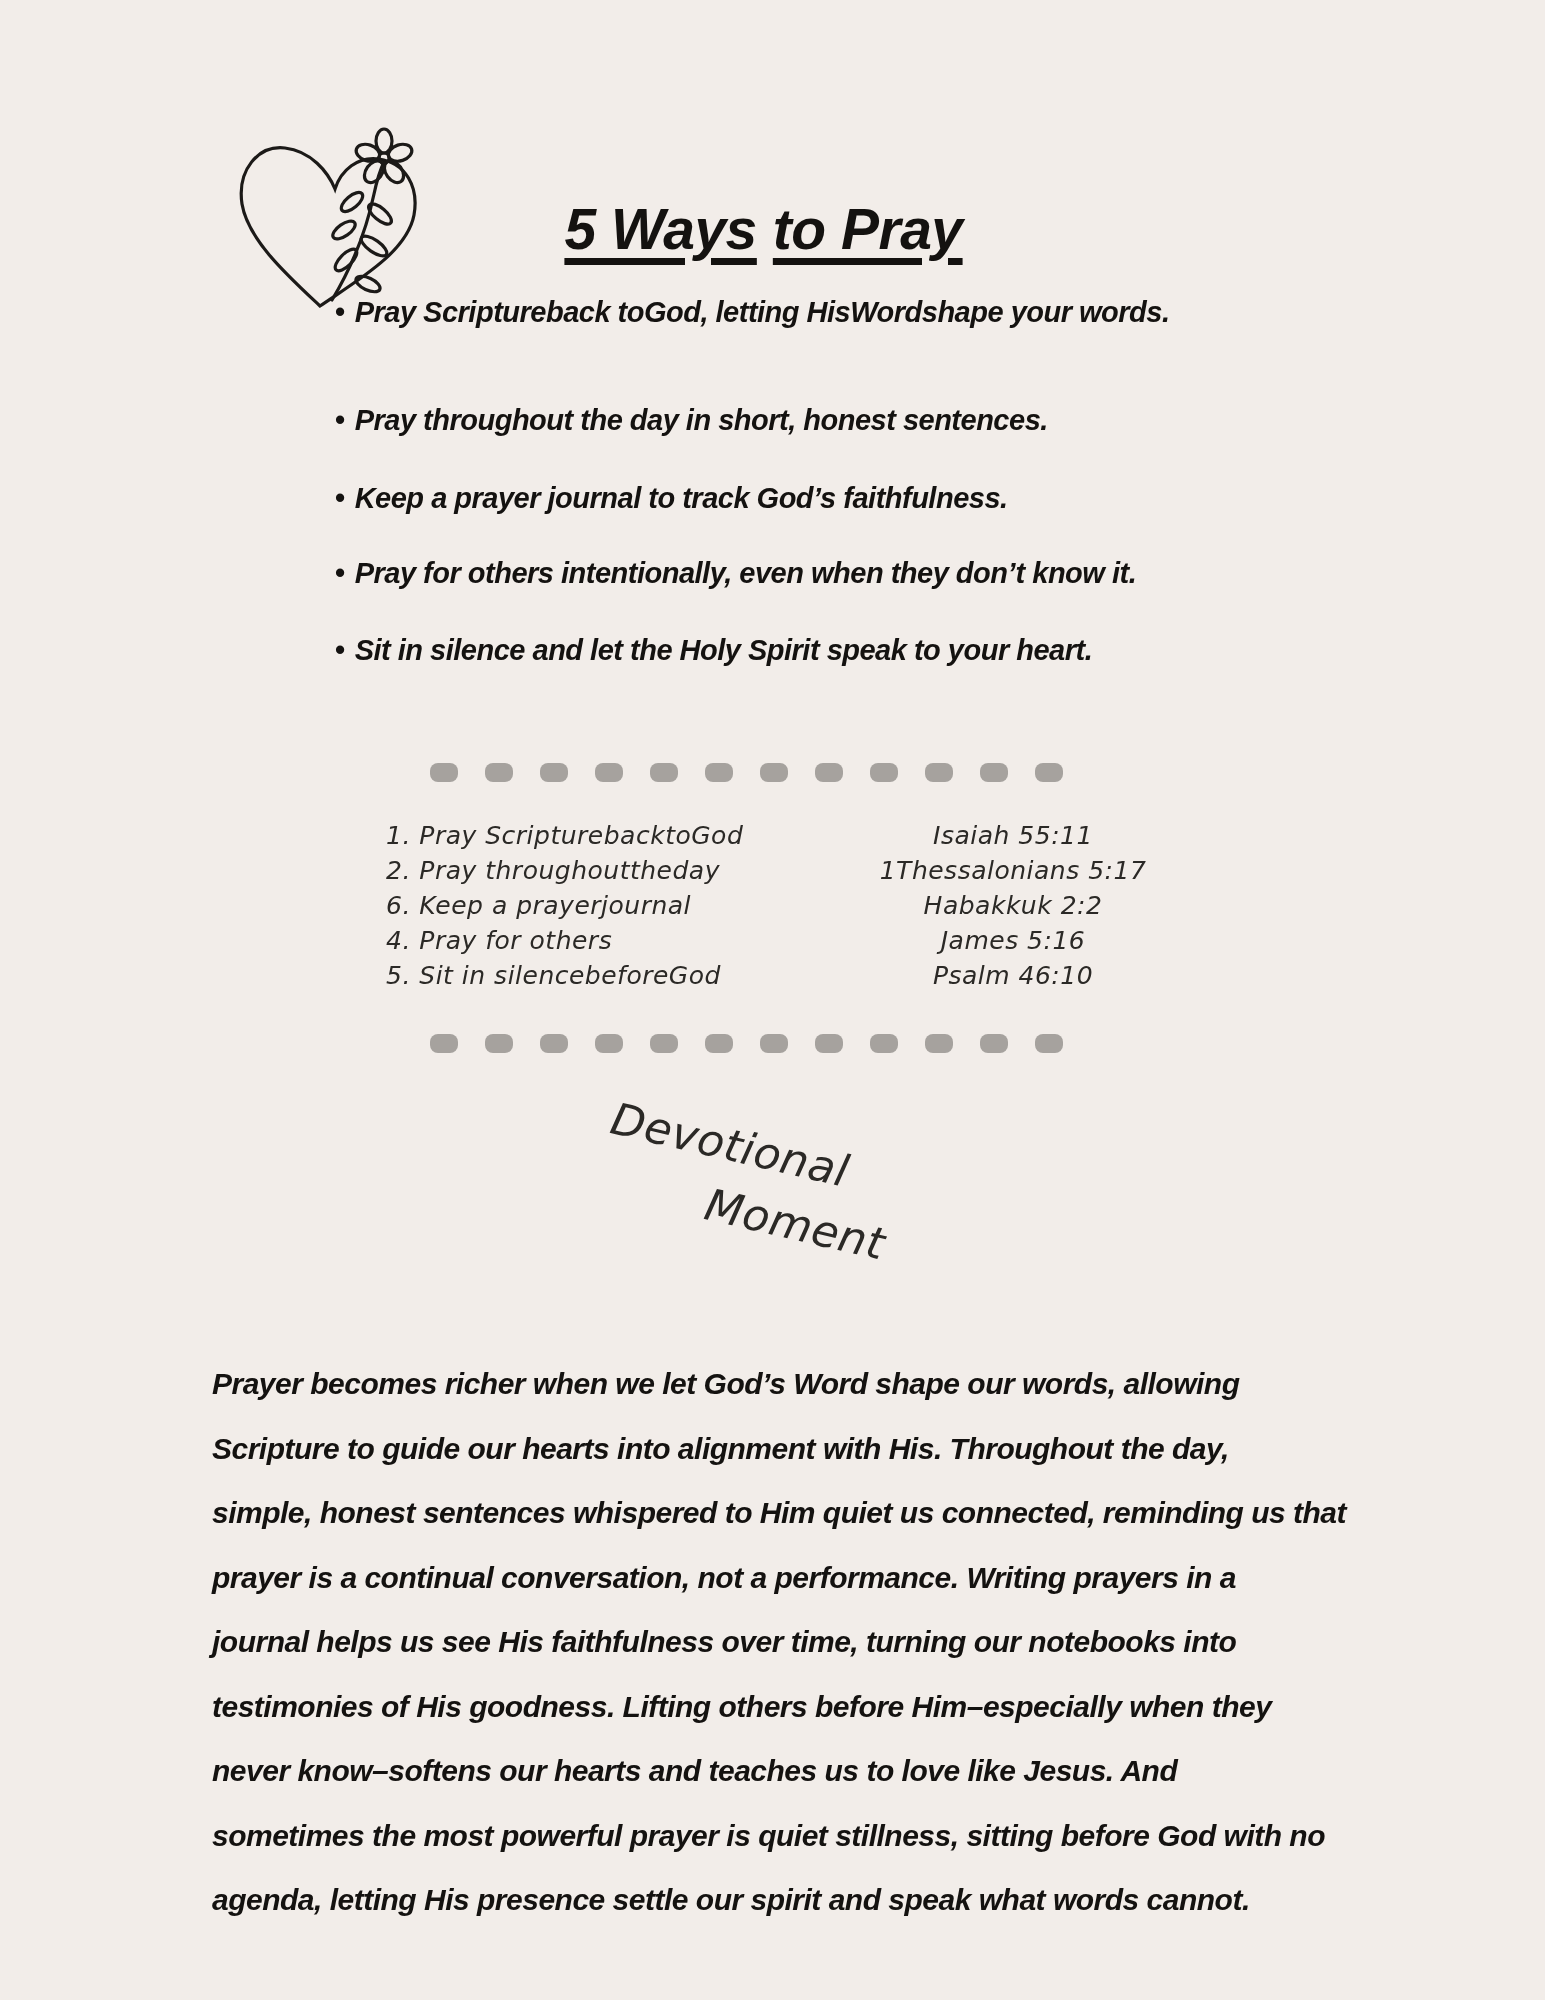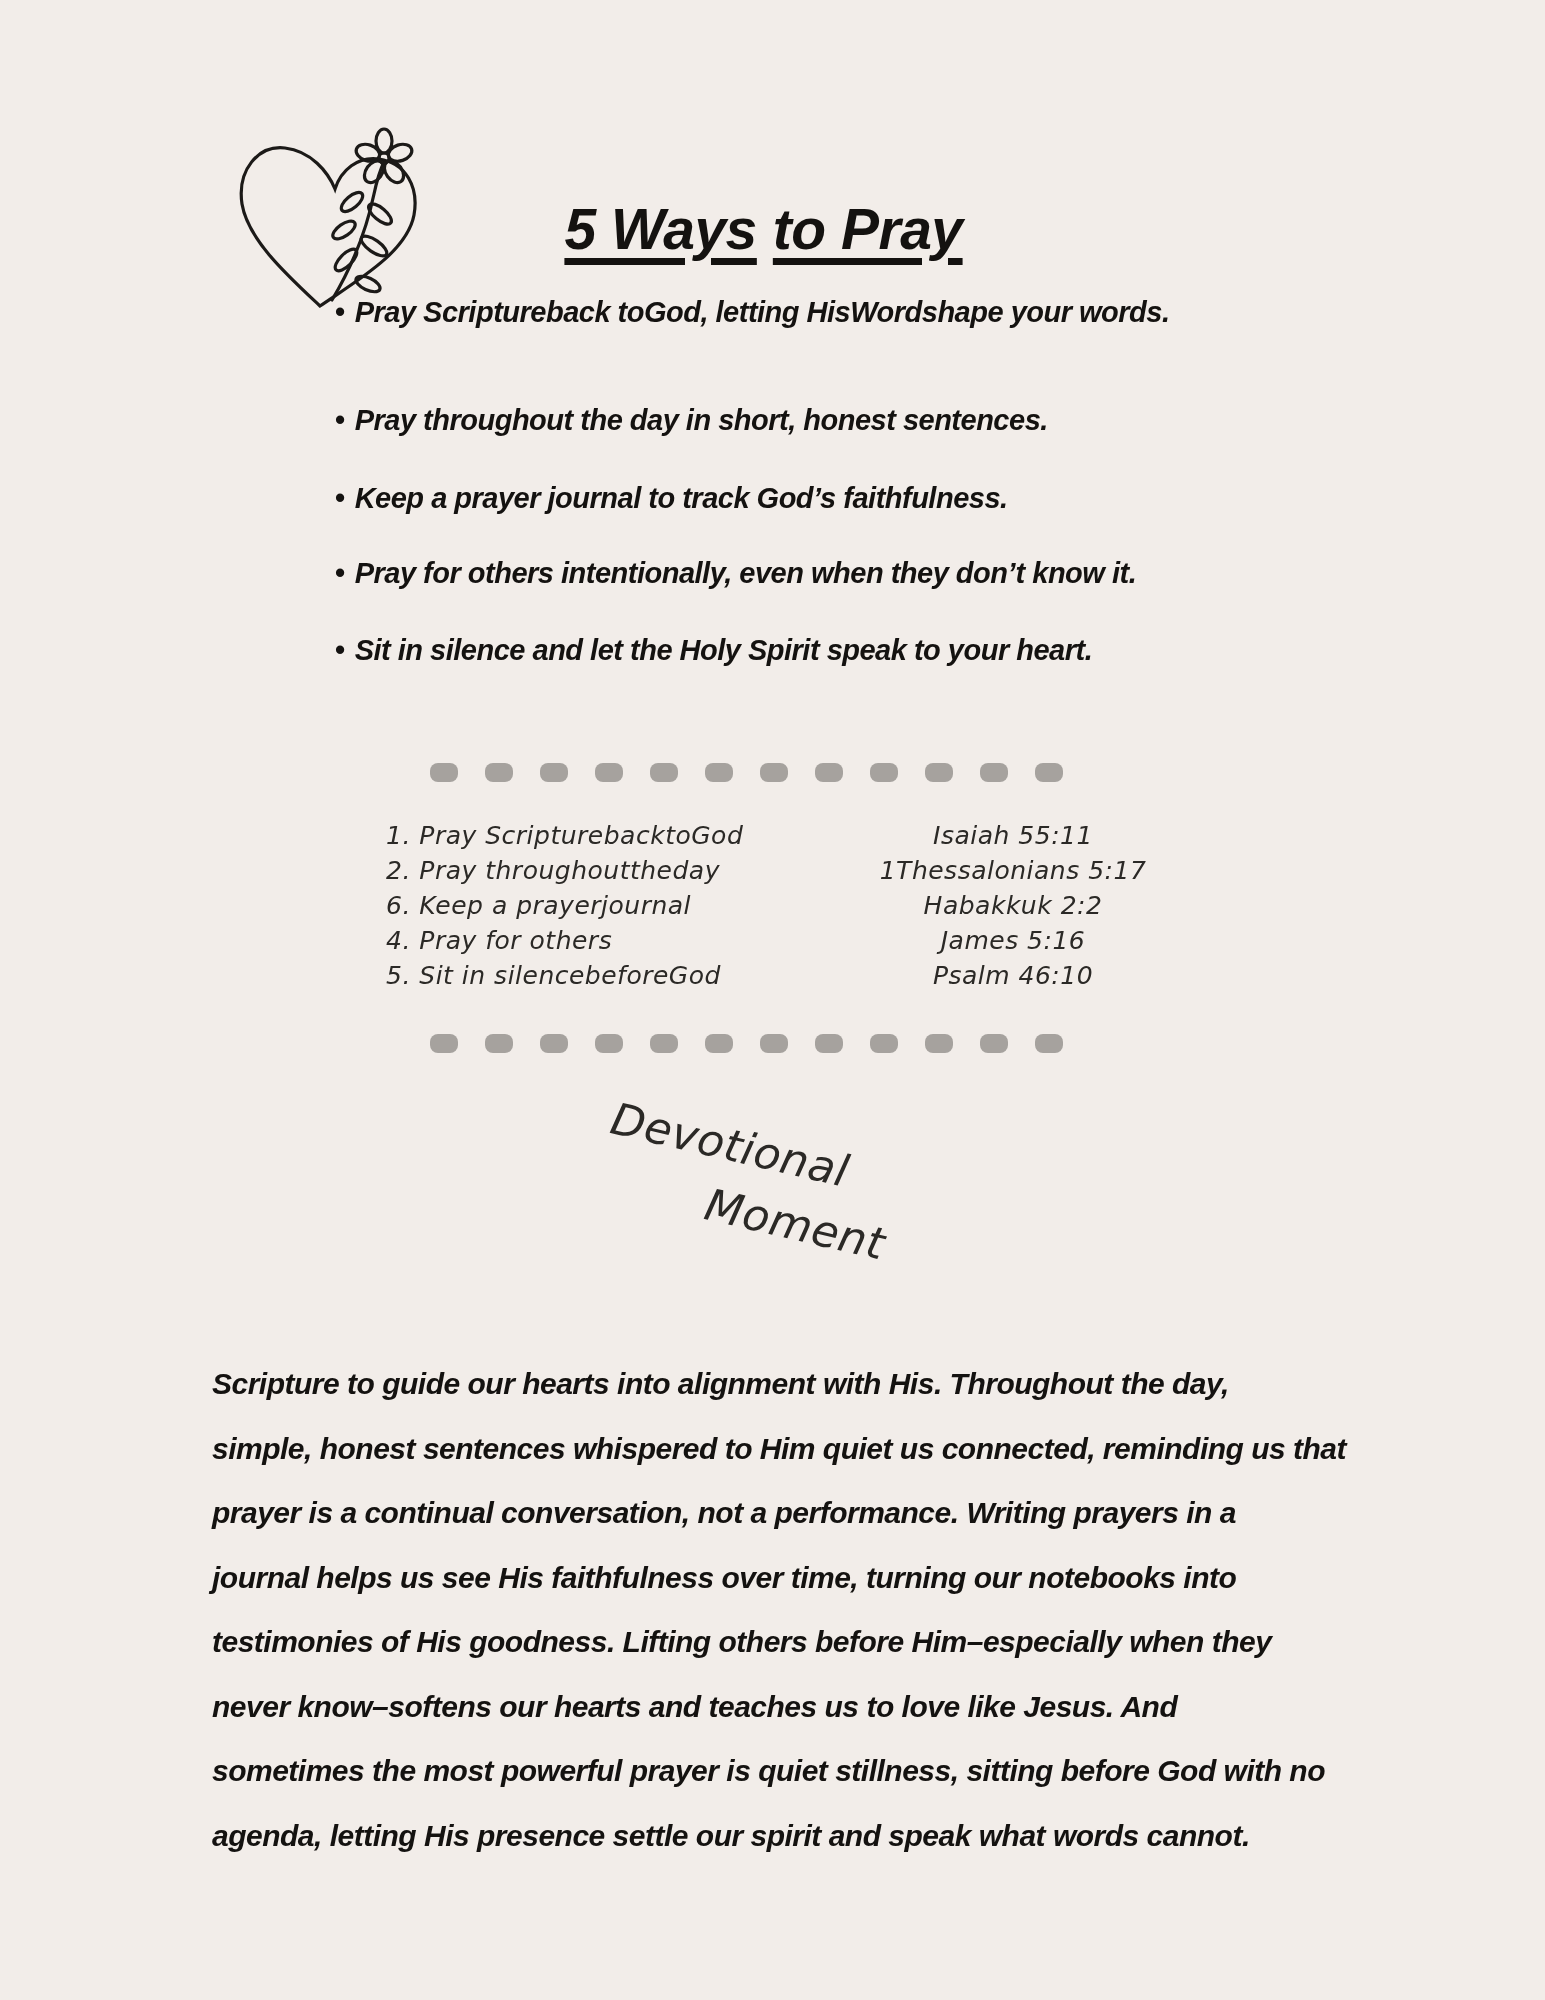--- a/index.html
+++ b/index.html
@@ -140,20 +140,21 @@
       <span class="dash"></span>
       <span class="dash"></span>
       <span class="dash"></span>
       <span class="dash"></span>
   </div>
 
   <div class="devo-word devo-1 hand">Devotional</div>
   <div class="devo-word devo-2 hand">Moment</div>
 
   <div class="paragraph display">
+    <span class="pline">Prayer becomes richer when we let God’s Word shape our words, allowing</span>
     <span class="pline">Scripture to guide our hearts into alignment with His. Throughout the day,</span>
     <span class="pline">simple, honest sentences whispered to Him quiet us connected, reminding us that</span>
     <span class="pline">prayer is a continual conversation, not a performance. Writing prayers in a</span>
     <span class="pline">journal helps us see His faithfulness over time, turning our notebooks into</span>
     <span class="pline">testimonies of His goodness. Lifting others before Him–especially when they</span>
     <span class="pline">never know–softens our hearts and teaches us to love like Jesus. And</span>
     <span class="pline">sometimes the most powerful prayer is quiet stillness, sitting before God with no</span>
     <span class="pline">agenda, letting His presence settle our spirit and speak what words cannot.</span>
   </div>
 

